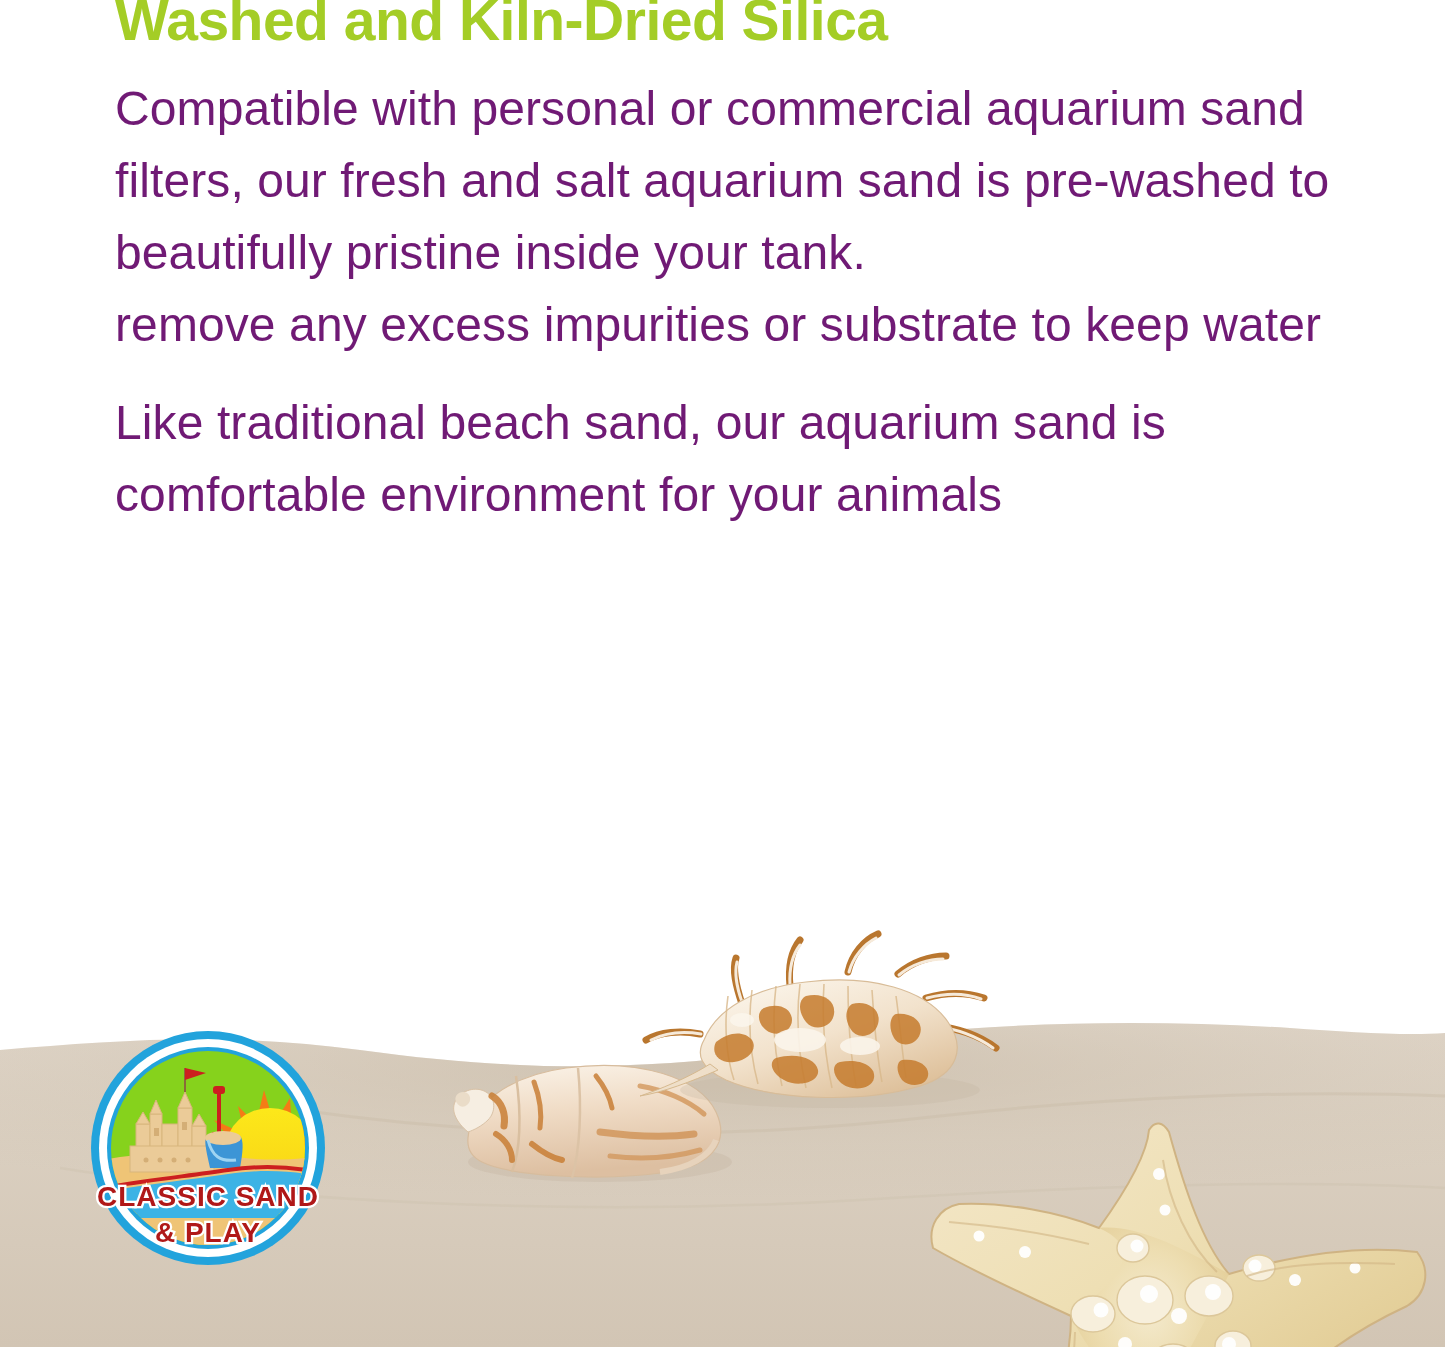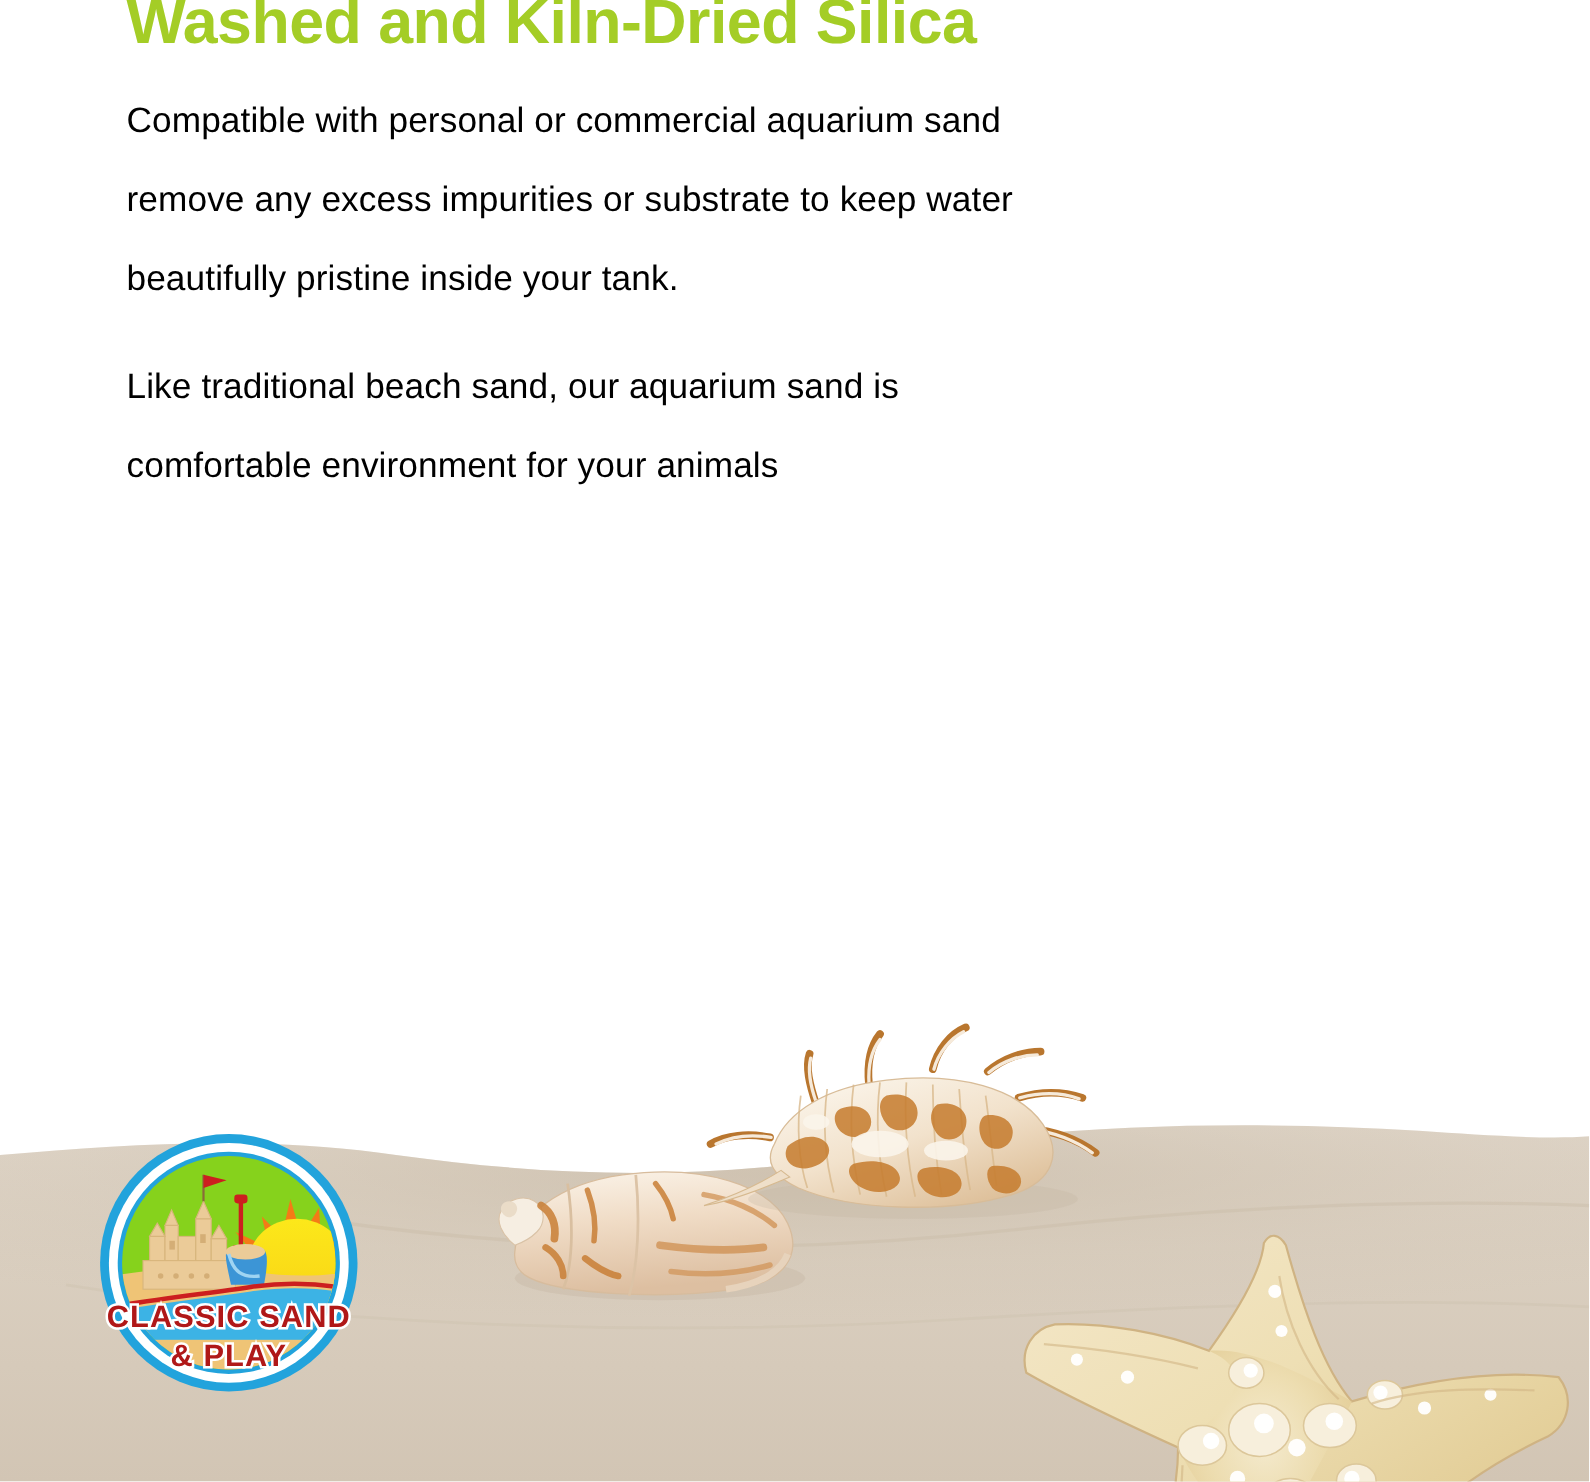--- a/index.html
+++ b/index.html
@@ -35,22 +35,22 @@
   .heading {
     color:#A4CD26;
     font-size:57px;
     font-weight:bold;
     letter-spacing:-0.5px;
     line-height:1.0;
     white-space:nowrap;
   }
   .heading.first { margin-top:-8px; }
   .body-copy {
-    color:#000000;
-    font-size:32px;
+    color:#701a75;
+    font-size:48px;
     line-height:72px;
     font-weight:400;
     letter-spacing:0.1px;
   }
   .body-copy .ln { display:block; white-space:nowrap; }
   #para1 { margin-top:24px; }
   #head2 { margin-top:60px; }
   #para2 { margin-top:26px; }
 
   
@@ -260,22 +260,23 @@
       </g>
     </svg>
   </div>
 
   <div class="content">
 
     <div class="heading first">Washed and Kiln-Dried Silica</div>
 
     <div class="body-copy" id="para1">
       <span class="ln">Compatible with personal or commercial aquarium sand</span>
+      <span class="ln">filters, our fresh and salt aquarium sand is pre-washed to</span>
+      <span class="ln">beautifully pristine inside your tank.</span>
       <span class="ln">remove any excess impurities or substrate to keep water</span>
-      <span class="ln">beautifully pristine inside your tank.</span>
     </div>
 
 
     <div class="body-copy" id="para2">
       <span class="ln">Like traditional beach sand, our aquarium sand is</span>
       <span class="ln">comfortable environment for your animals</span>
     </div>
   </div>
 
   <div class="logo">

